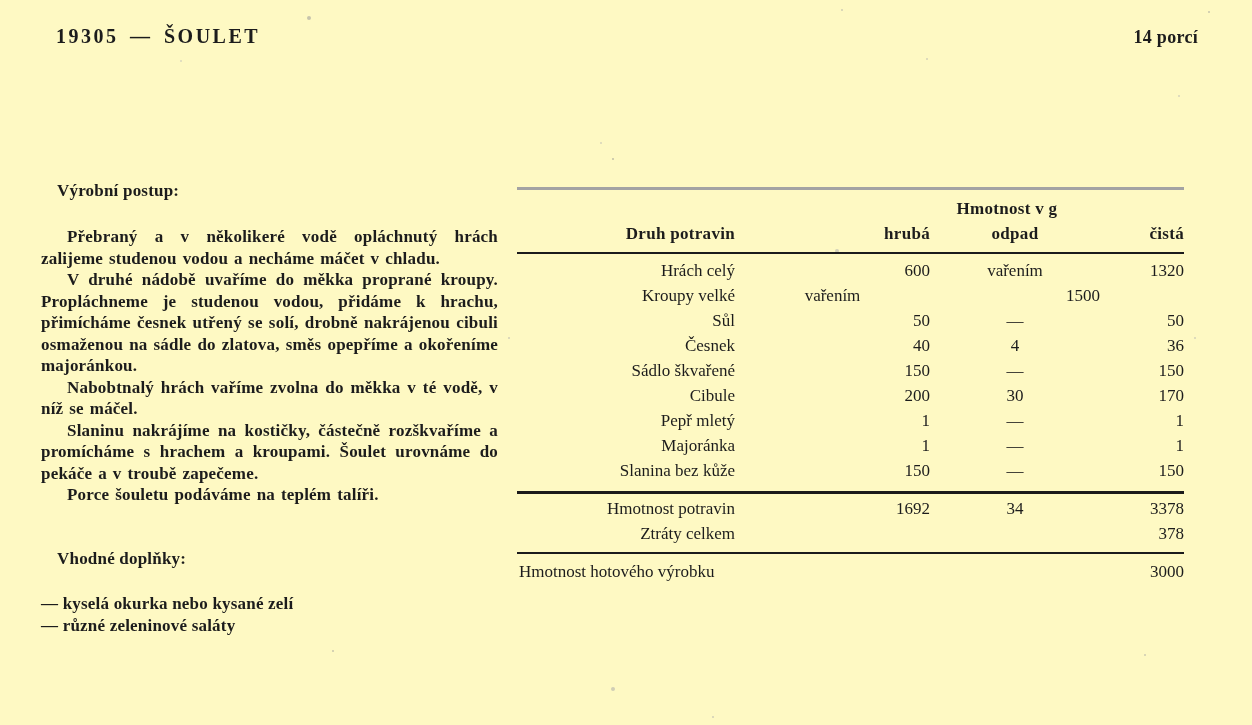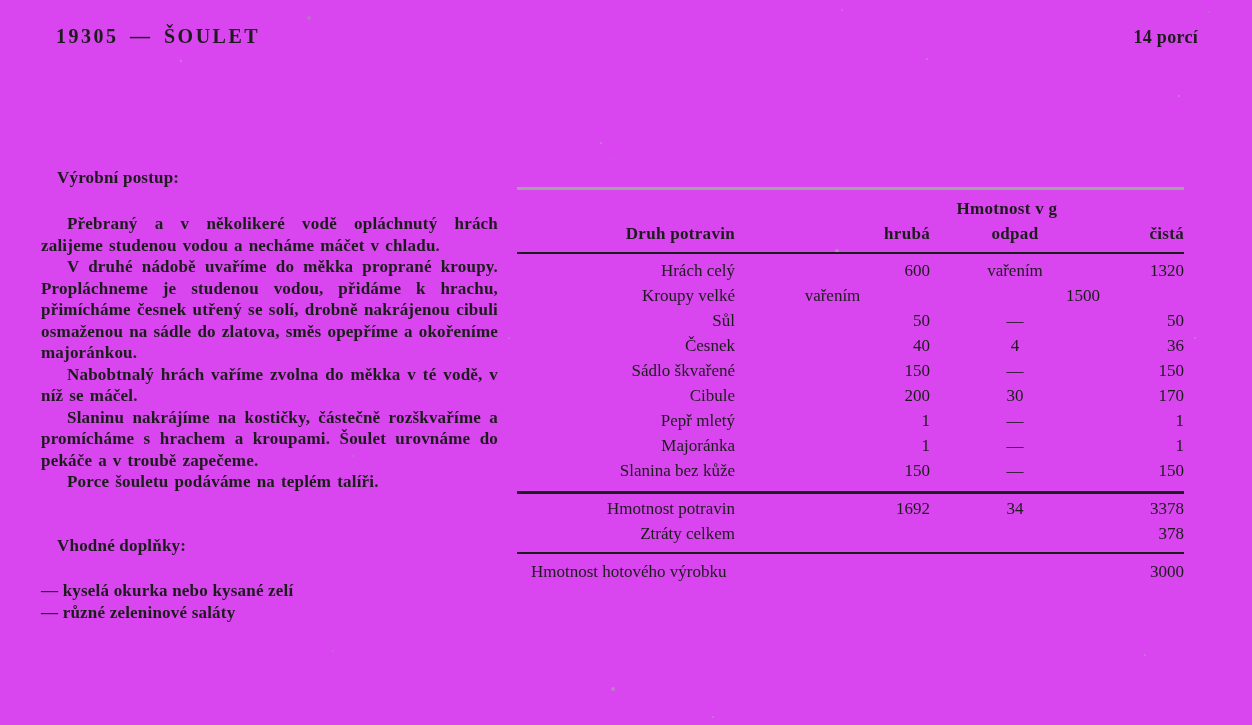--- a/index.html
+++ b/index.html
@@ -3,21 +3,21 @@
 <meta charset="utf-8">
 <style>
   html,body{margin:0;padding:0;}
   body{
     width:1252px;height:725px;
     background:#ffffff;
     font-family:"Liberation Serif","DejaVu Serif",serif;
     color:#1c1c1c;
     -webkit-font-smoothing:antialiased;
   }
-  .page{position:relative;width:1252px;height:725px;overflow:hidden;background:#d946ef;}
+  .page{position:relative;width:1252px;height:725px;overflow:hidden;background:#fef9c3;}
 
   
   .speck{
     position:absolute;left:0;top:0;width:2px;height:2px;border-radius:50%;
     background:transparent;opacity:.55;
     box-shadow:
       308px 17px 0 1px #9a9a9a, 841px 9px 0 0 #aaaaaa, 1208px 11px 0 0 #9a9a9a,
       612px 158px 0 0 #8f8f8f, 836px 250px 0 1px #b0b0b0, 352px 455px 0 0 #9a9a9a,
       600px 142px 0 0 #b5b5b5, 332px 650px 0 0 #9a9a9a, 1144px 654px 0 0 #a5a5a5,
       612px 688px 0 1px #ababab, 926px 58px 0 0 #b0b0b0, 1178px 95px 0 0 #b5b5b5,
@@ -34,21 +34,21 @@
     font-weight:bold;font-size:20px;letter-spacing:2.5px;word-spacing:4px;
   }
   .portions{font-weight:bold;font-size:18px;letter-spacing:.3px;}
 
   
   .intro{position:absolute;left:178px;top:74px;width:1040px;font-weight:bold;}
   .portion-line{font-size:18px;line-height:24px;}
   .desc-line{font-size:18.5px;line-height:23.5px;letter-spacing:.3px;word-spacing:3px;white-space:nowrap;}
 
   
-  .left-col{position:absolute;left:41px;top:167px;width:457px;}
+  .left-col{position:absolute;left:41px;top:180px;width:457px;}
   .sec-heading{
     font-size:17px;font-weight:bold;line-height:21px;margin:0 0 0 16px;letter-spacing:.2px;
   }
   .paragraphs{margin-top:25px;font-size:17px;font-weight:bold;line-height:21.5px;}
   .paragraphs p{
     margin:0;text-indent:26px;text-align:justify;letter-spacing:.2px;word-spacing:1.5px;font-family:Liberation Serif, serif;
   }
   .suppl-heading{margin-top:42px;}
   .suppl-items{margin-top:24px;font-size:17px;font-weight:bold;line-height:22.5px;letter-spacing:.2px;}
 
@@ -65,21 +65,21 @@
   .group-label{grid-column:2;text-align:center;padding-left:95px;line-height:24px;letter-spacing:.3px;}
   .cols-row{line-height:26px;letter-spacing:.3px;}
 
   .tbody{padding:4px 0 8px 0;}
   .tbody .grid{line-height:25px;}
 
   .tsummary{border-top:3px solid #1b1b1b;border-bottom:2px solid #1b1b1b;padding:2px 0 6px 0;}
   .tsummary .grid{line-height:25px;}
 
   .tfinal{display:flex;justify-content:space-between;padding-top:5px;line-height:25px;}
-  .tfinal .name{flex:1;padding-left:2px;margin-left:12px;}
+  .tfinal .name{flex:1;padding-left:2px;}
   .tfinal .last{width:84px;text-align:right;}
 </style>
 </head>
 <body>
 
 <div class="page">
   <div class="speck"></div>
 
   <div class="doc-header">
     <div class="code-title">19305 — ŠOULET</div>

